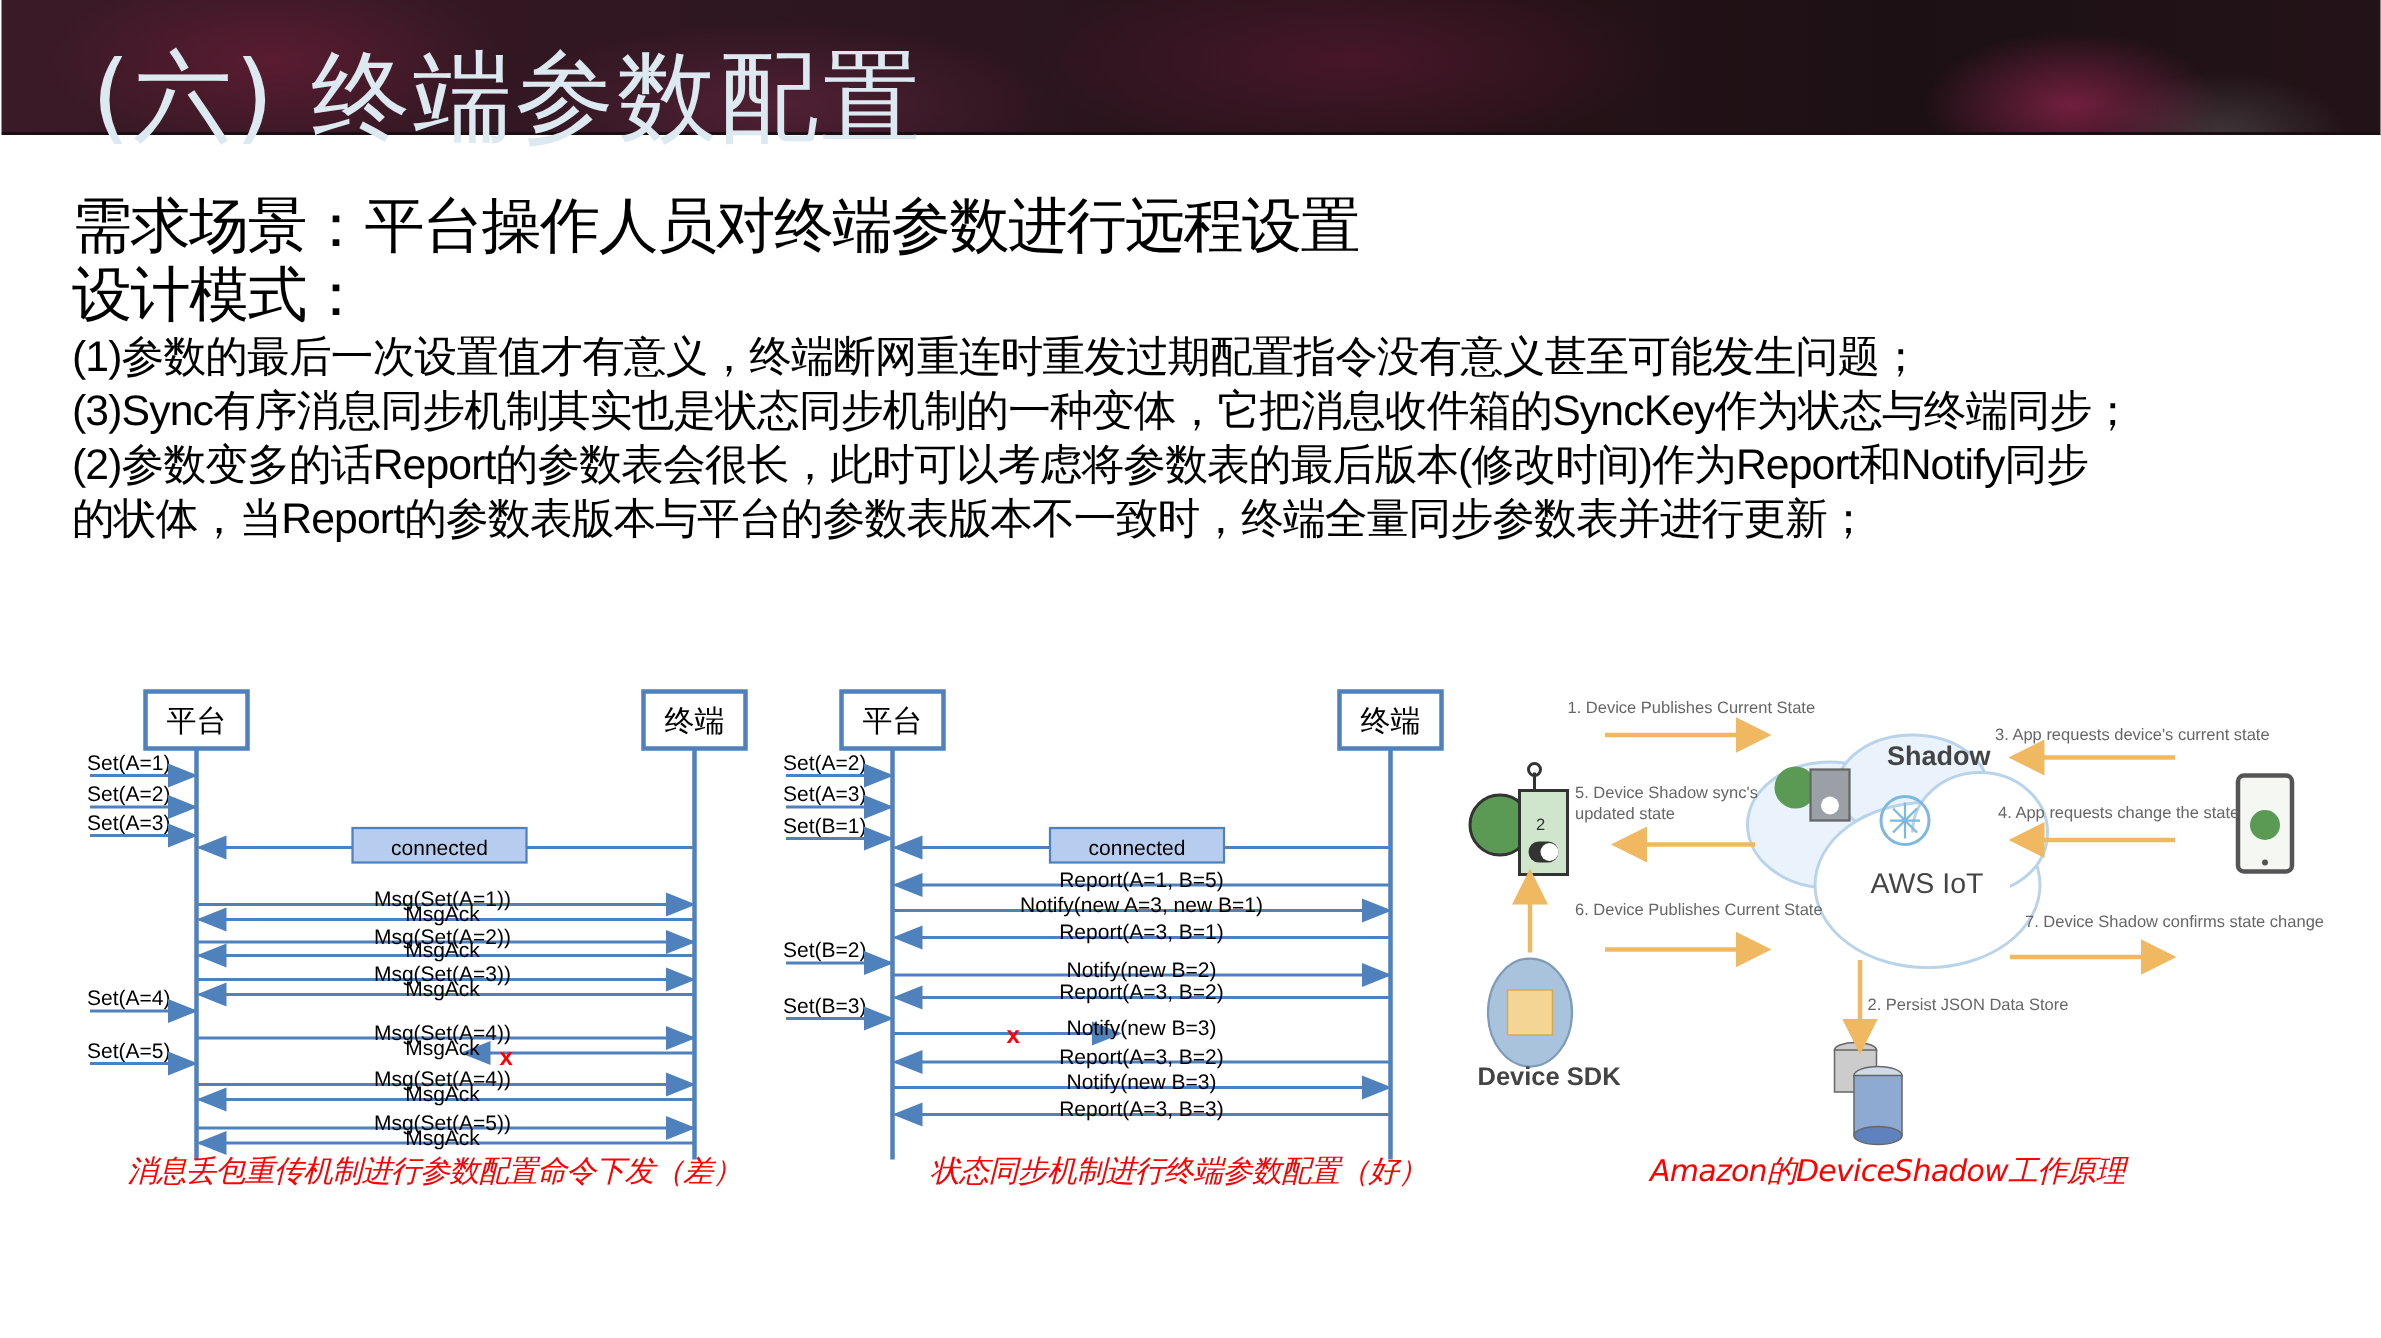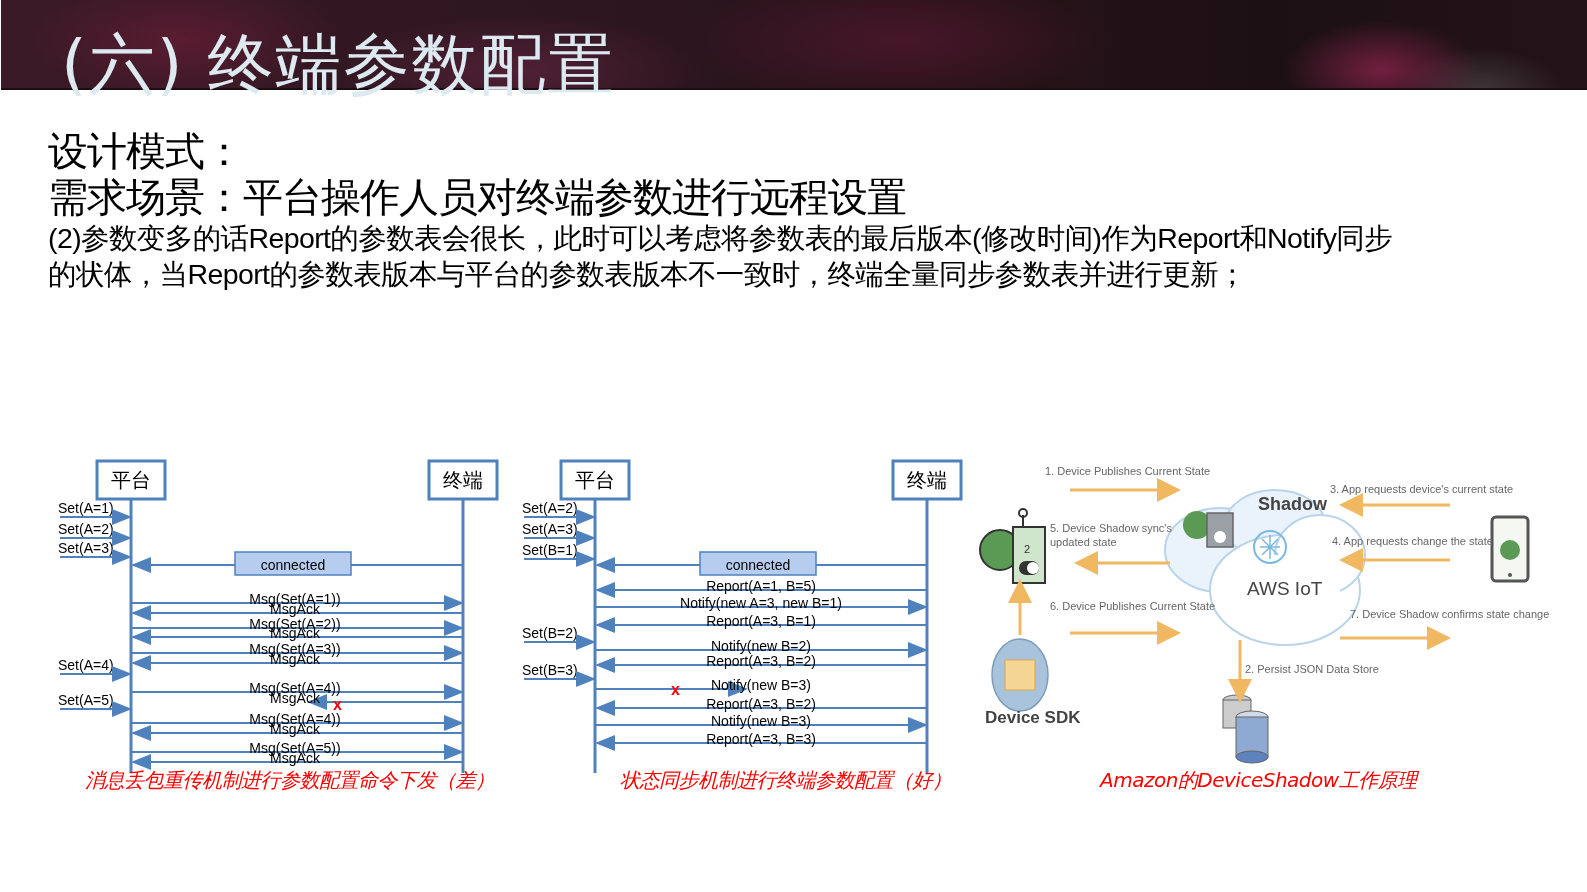--- a/index.html
+++ b/index.html
@@ -39,22 +39,24 @@
     }
   </style>
 </head>
 <body>
 
 <div class="banner">
   <div class="banner-title">(六) 终端参数配置</div>
 </div>
 
 <div class="body-text">
+  <div class="line-big">需求场景：平台操作人员对终端参数进行远程设置</div>
   <div class="line-big">设计模式：</div>
-  <div class="line-big">需求场景：平台操作人员对终端参数进行远程设置</div>
+  <div class="line">(1)参数的最后一次设置值才有意义，终端断网重连时重发过期配置指令没有意义甚至可能发生问题；</div>
+  <div class="line">(3)Sync有序消息同步机制其实也是状态同步机制的一种变体，它把消息收件箱的SyncKey作为状态与终端同步；</div>
   <div class="line">(2)参数变多的话Report的参数表会很长，此时可以考虑将参数表的最后版本(修改时间)作为Report和Notify同步</div>
   <div class="line">的状体，当Report的参数表版本与平台的参数表版本不一致时，终端全量同步参数表并进行更新；</div>
 </div>
 
 <div class="diagram diag-left">
   <svg id="svg-left" width="470" height="345">
       <defs>
         <marker id="svg-left-arr" markerWidth="10" markerHeight="10" refX="9" refY="5" orient="auto">
           <path d="M0,1 L10,5 L0,9 z" fill="#4f81bd"></path>
         </marker>

